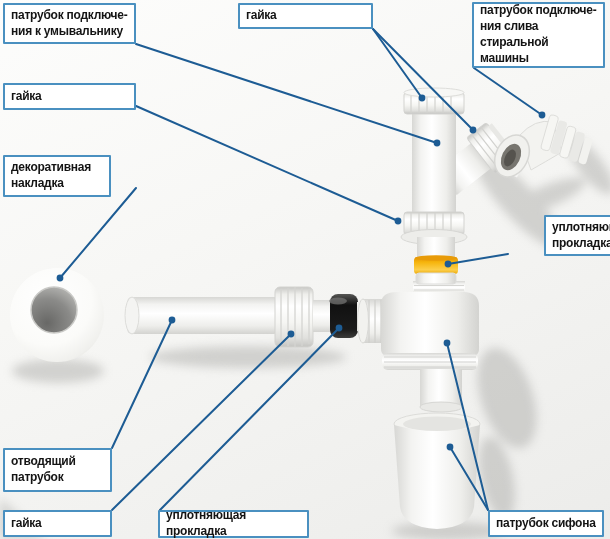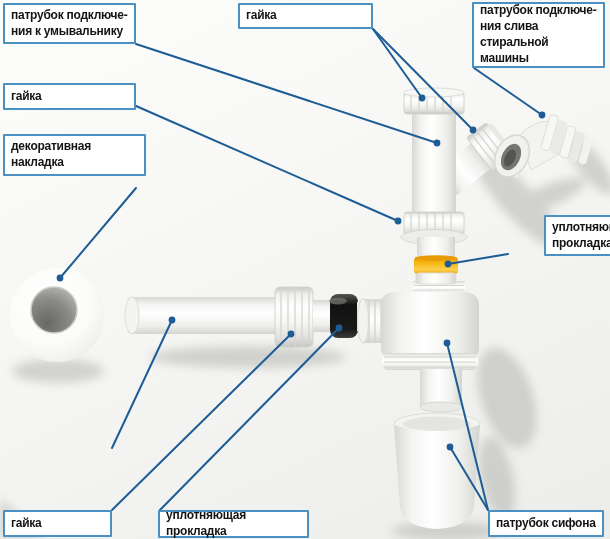--- a/index.html
+++ b/index.html
@@ -193,26 +193,28 @@
 ния к умывальнику</div>
 
   <div class="label" style="left:238px; top:3px; width:135px; height:26px;">гайка</div>
 
   <div class="label" style="left:472px; top:2px; width:133px; height:66px;">патрубок подключе-
 ния слива стиральной
 машины</div>
 
   <div class="label" style="left:3px; top:83px; width:133px; height:27px;">гайка</div>
 
-  <div class="label" style="left:3px; top:134px; width:143px; height:42px;">декоративная
+  <div class="label" style="left:3px; top:155px; width:108px; height:42px;">декоративная
 накладка</div>
 
   <div class="label" style="left:508px; top:215px; width:96px; height:41px;margin-left:36px;">уплотняющая
 прокладка</div>
 
+  <div class="label" style="left:3px; top:448px; width:109px; height:44px;">отводящий
+патрубок</div>
 
   <div class="label" style="left:3px; top:510px; width:109px; height:27px;">гайка</div>
 
   <div class="label" style="left:158px; top:510px; width:151px; height:28px;">уплотняющая прокладка</div>
 
   <div class="label" style="left:488px; top:510px; width:116px; height:27px;">патрубок сифона</div>
 
 </div>
 
 </body></html>

